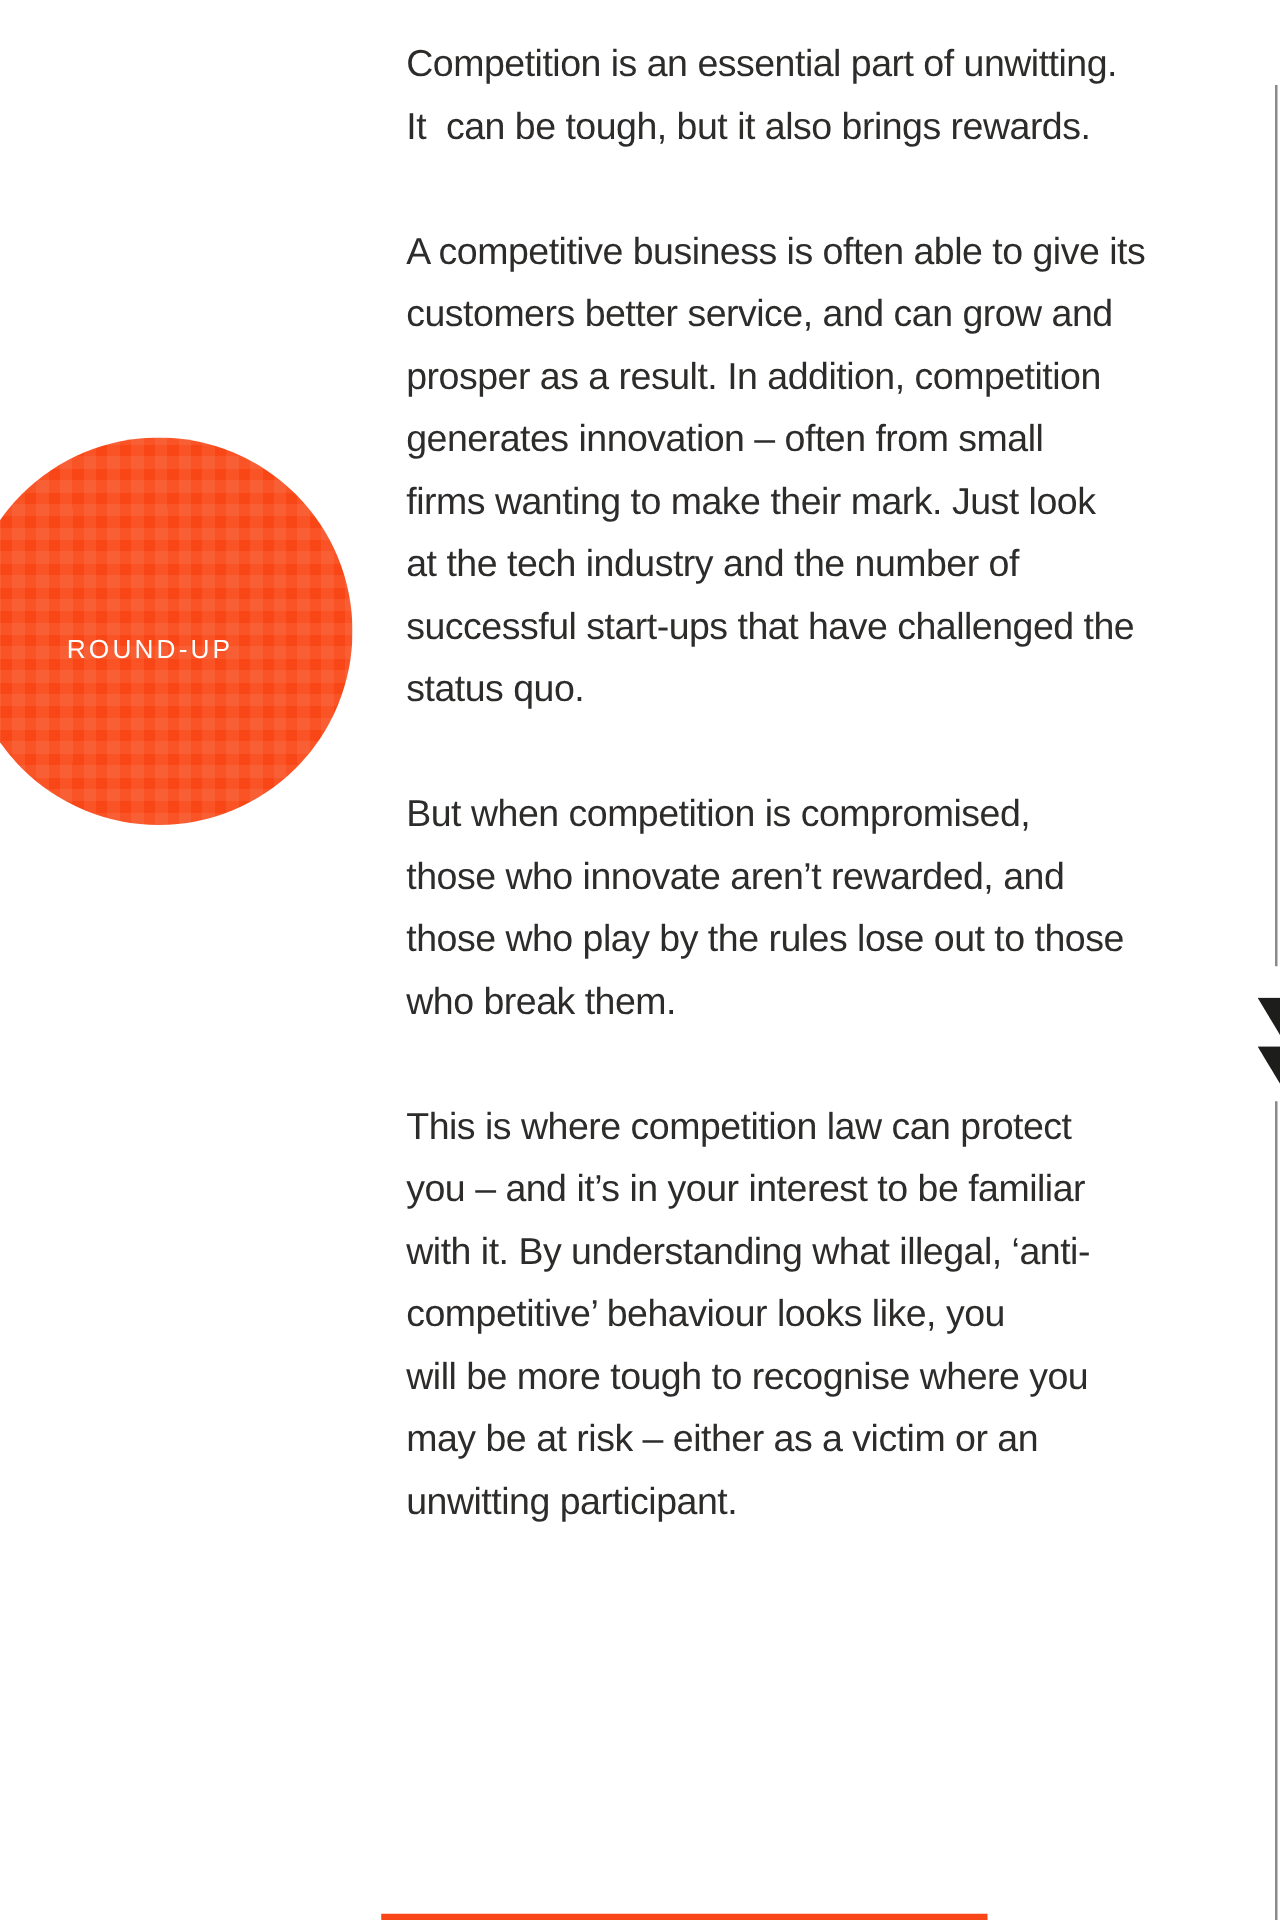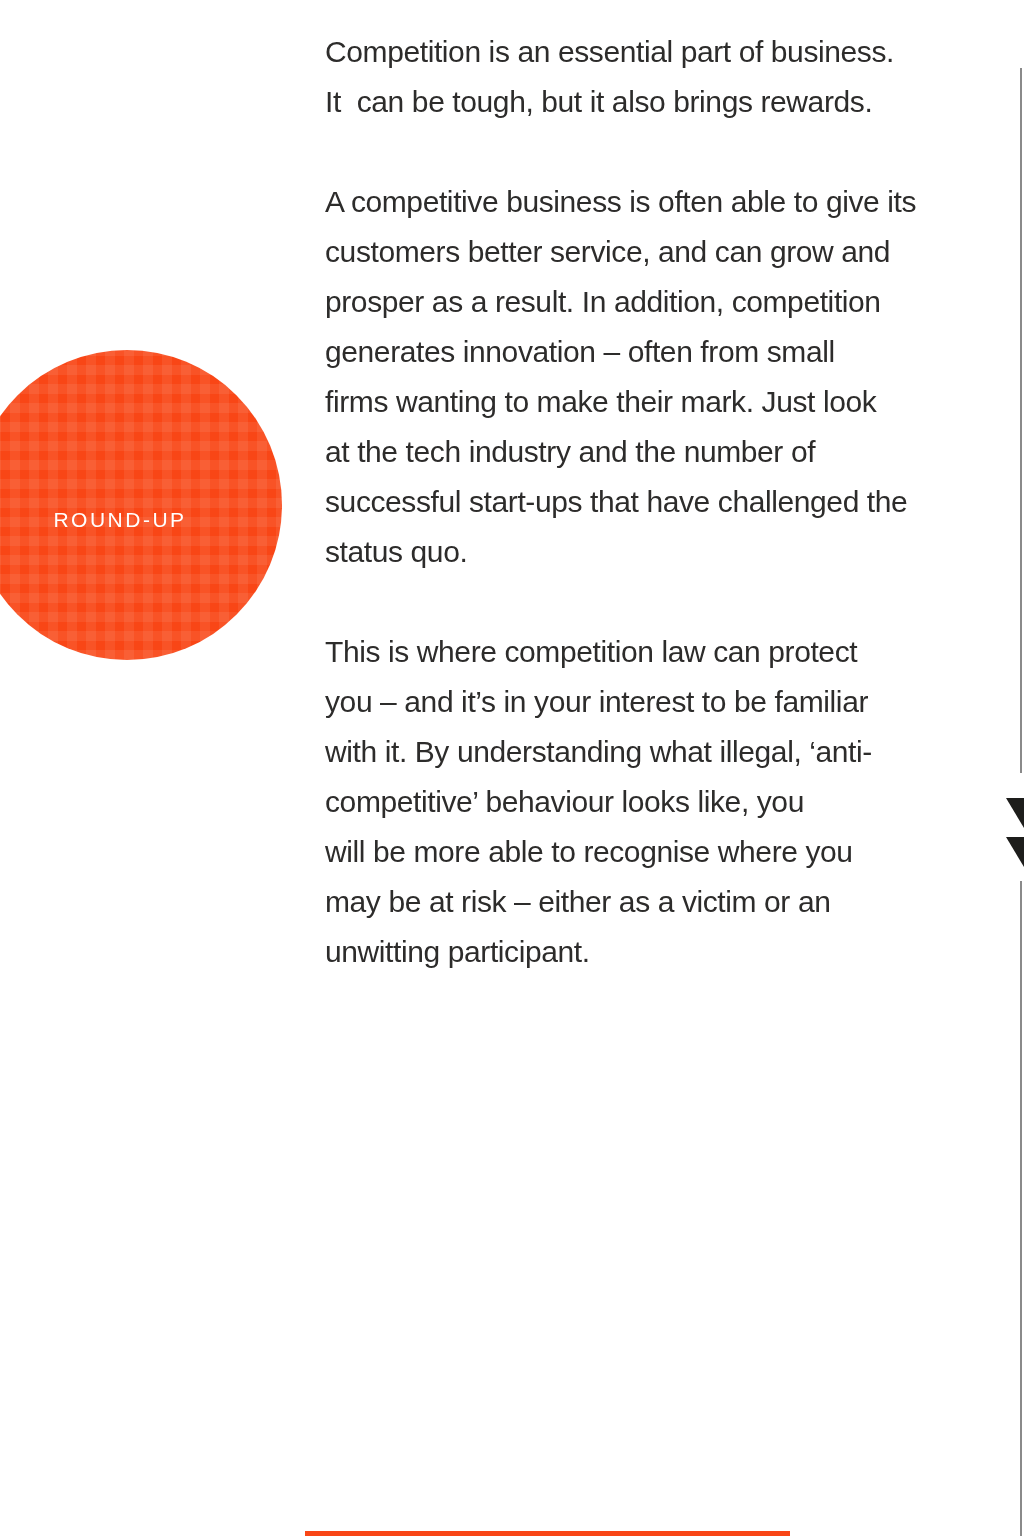--- a/index.html
+++ b/index.html
@@ -98,35 +98,39 @@
 </head>
 <body>
 
 <div class="page">
 
   <div class="badge-circle">
     <div class="badge-label">ROUND-UP</div>
   </div>
 
   <div class="body-text">
-    <p>Competition is an essential part of business.
+    <p>Competition is an essential part of unwitting.
 It  can be tough, but it also brings rewards.</p>
     <p>A competitive business is often able to give its
 customers better service, and can grow and
 prosper as a result. In addition, competition
 generates innovation – often from small
 firms wanting to make their mark. Just look
 at the tech industry and the number of
 successful start-ups that have challenged the
 status quo.</p>
+    <p>But when competition is compromised,
+those who innovate aren’t rewarded, and
+those who play by the rules lose out to those
+who break them.</p>
     <p>This is where competition law can protect
 you – and it’s in your interest to be familiar
 with it. By understanding what illegal, ‘anti-
 competitive’ behaviour looks like, you
-will be more able to recognise where you
+will be more tough to recognise where you
 may be at risk – either as a victim or an
 unwitting participant.</p>
   </div>
 
   <div class="vrule vrule-top"></div>
   <div class="vrule vrule-bottom"></div>
 
   <div class="tri tri-1"></div>
   <div class="tri tri-2"></div>
 

